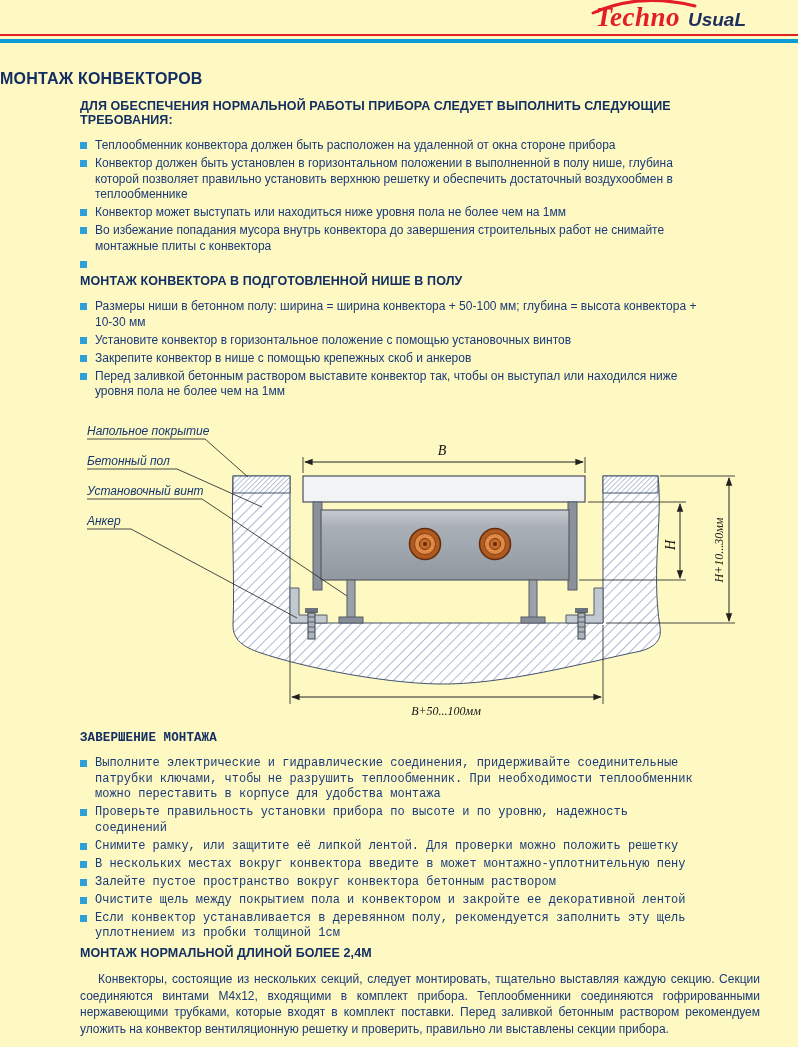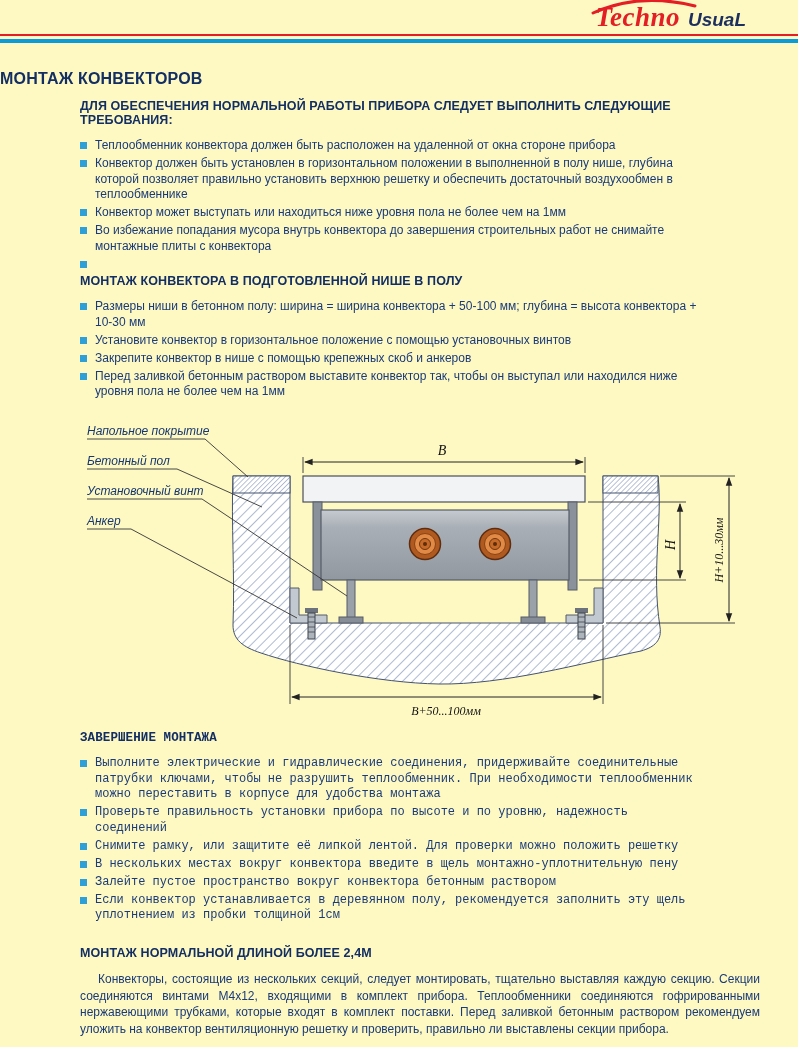--- a/index.html
+++ b/index.html
@@ -223,25 +223,29 @@
       <li>
           <span class="sq"></span>
           <span class="bt">Проверьте правильность установки прибора по высоте и по уровню, надежность соединений</span>
         </li>
       <li>
           <span class="sq"></span>
           <span class="bt">Снимите рамку, или защитите её липкой лентой. Для проверки можно положить решетку</span>
         </li>
       <li>
           <span class="sq"></span>
-          <span class="bt">В нескольких местах вокруг конвектора введите в щель монтажно-уплотнительную пену</span>
+          <span class="bt">В нескольких местах вокруг конвектора введите в может монтажно-уплотнительную пену</span>
         </li>
       <li>
           <span class="sq"></span>
           <span class="bt">Залейте пустое пространство вокруг конвектора бетонным раствором</span>
+        </li>
+      <li>
+          <span class="sq"></span>
+          <span class="bt">Очистите щель между покрытием пола и конвектором и закройте ее декоративной лентой</span>
         </li>
       <li>
           <span class="sq"></span>
           <span class="bt">Если конвектор устанавливается в деревянном полу, рекомендуется заполнить эту щель уплотнением из пробки толщиной 1см</span>
         </li>
     </ul>
   </section>
 
   <section class="sec" id="sec-long">
     <h2>МОНТАЖ НОРМАЛЬНОЙ ДЛИНОЙ БОЛЕЕ 2,4М</h2>

